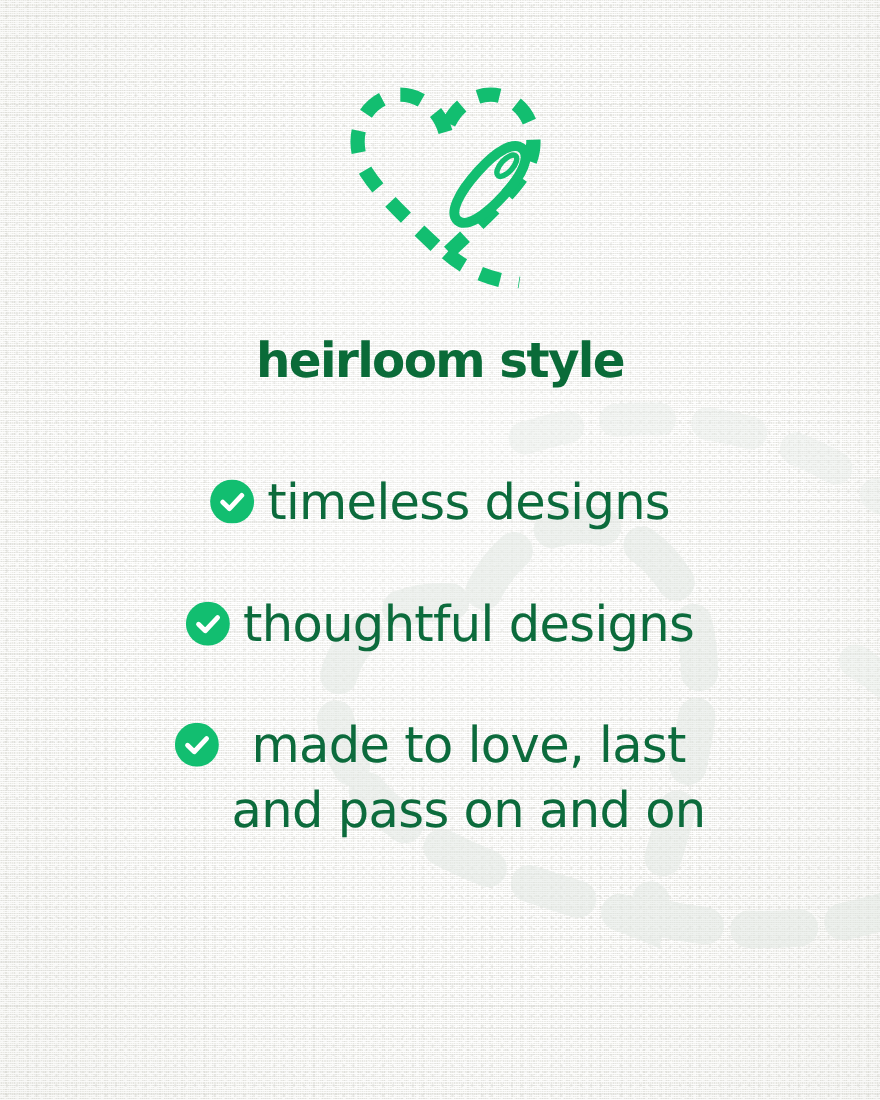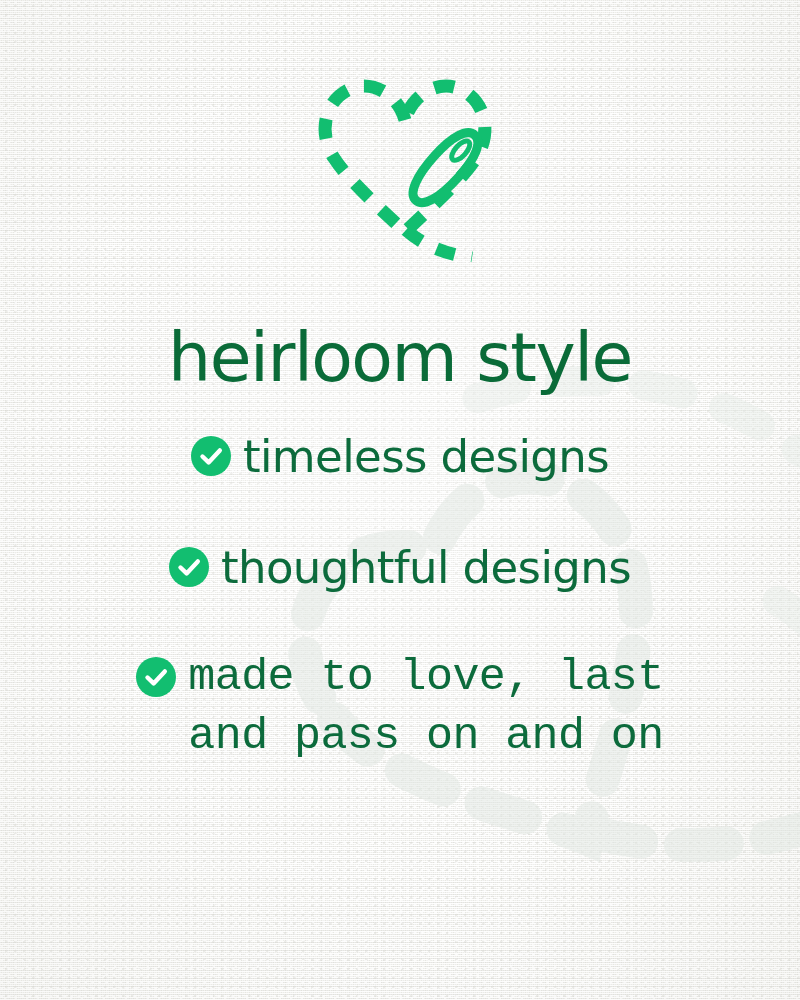--- a/index.html
+++ b/index.html
@@ -96,22 +96,22 @@
     height: 200px;
   }
 
   .headline {
     position: absolute;
     left: 0;
     right: 0;
     top: 278px;
     text-align: center;
     font-family: "DejaVu Sans", sans-serif;
-    font-weight: 400;
-    font-size: 68px;
+    font-weight: 700;
+    font-size: 44px;
     line-height: 1.0;
     letter-spacing: -1.5px;
     color: #0a6b38;
     white-space: nowrap;
   }
 
   .bullet-list {
     position: absolute;
     left: 0;
     right: 0;
@@ -137,21 +137,21 @@
   .bullet-text {
     font-family: "DejaVu Sans", sans-serif;
     font-weight: 400;
     font-size: 45px;
     line-height: 1.30;
     color: #0c6b3c;
     letter-spacing: -0.6px;
     white-space: pre-line;
     text-align: center;
   }
-  .bullet-text.centered { text-align: center; font-family: Liberation Mono, monospace; }
+  .bullet-text.centered { text-align: center; }
 </style>
 </head>
 <body>
 
 <div class="poster">
 
   <div class="texture-base"></div>
   <div class="texture-grain"></div>
   <div class="texture-vignette"></div>
 

